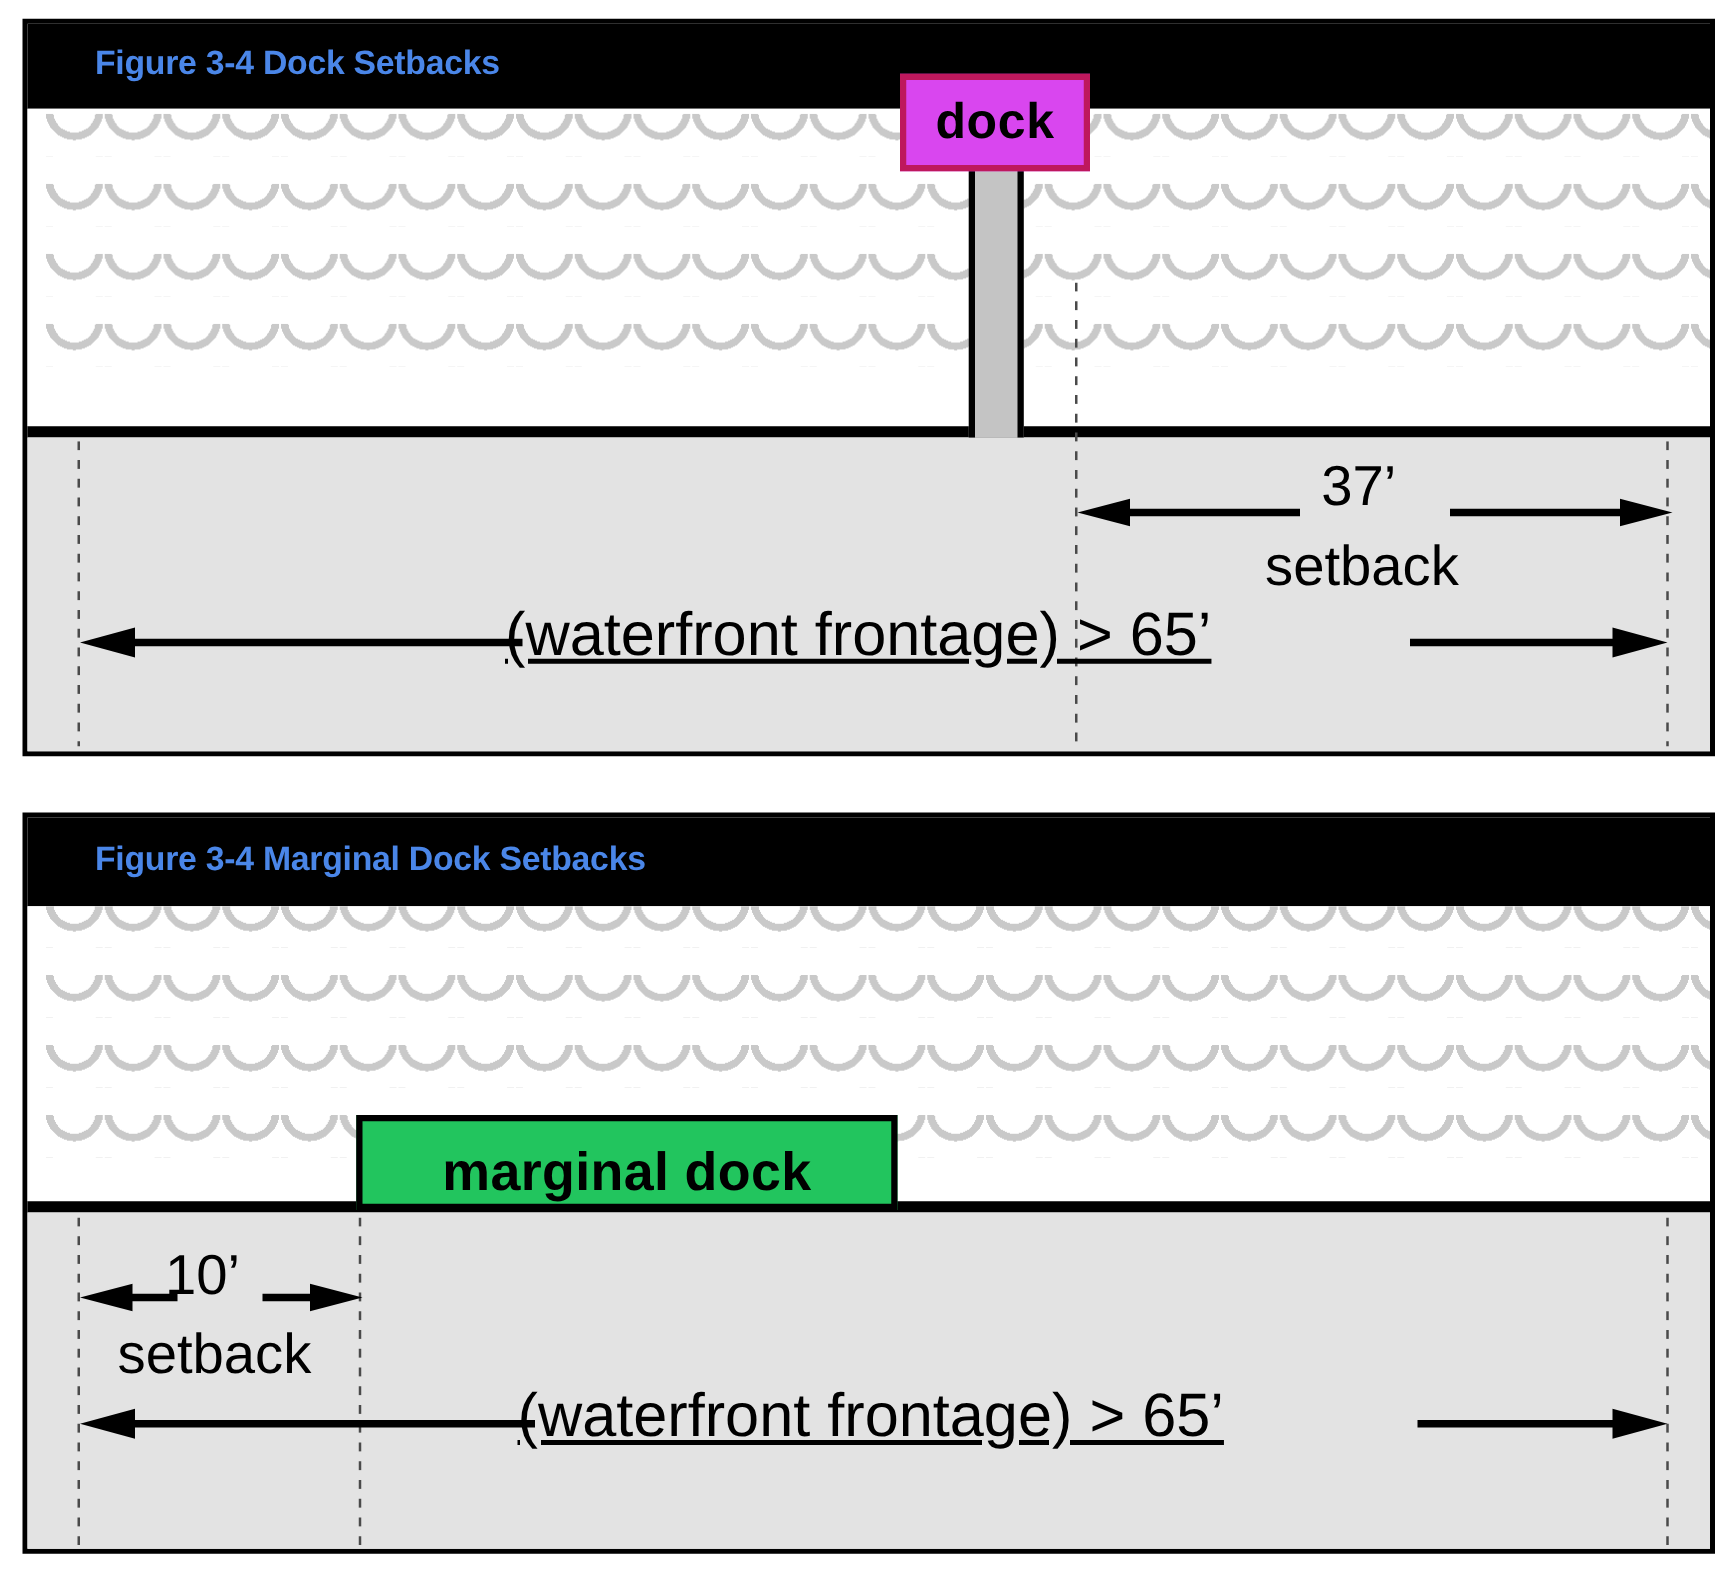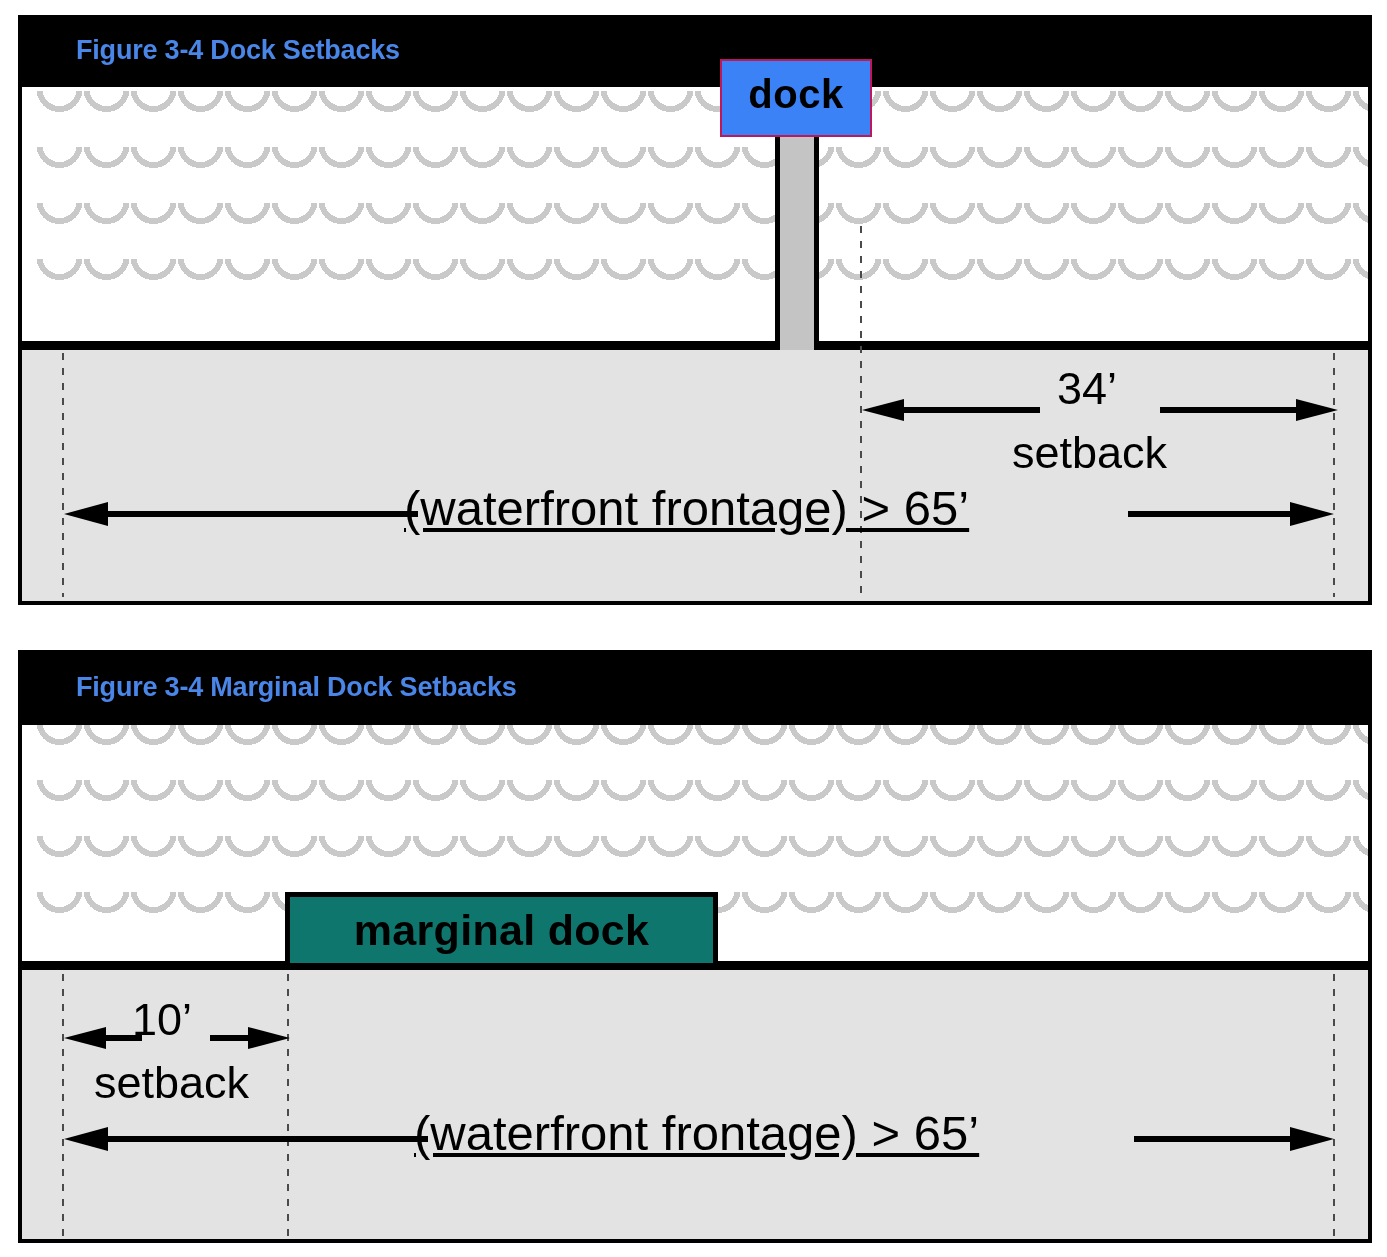--- a/index.html
+++ b/index.html
@@ -102,22 +102,22 @@
     width: 2px;
     background-image: linear-gradient(to bottom,
         #4a4a4a 0 7px, rgba(0,0,0,0) 7px 15px);
     background-size: 2px 15px;
     background-repeat: repeat-y;
   }
 
   
   .dock-head {
     position: absolute;
-    background: #3b82f6;
-    border: 2px solid #be185d;
+    background: #d946ef;
+    border: 5px solid #be185d;
     box-sizing: border-box;
     z-index: 4;
   }
   .dock-stem {
     position: absolute;
     background: #c4c4c4;
     border-left: 5px solid #000000;
     border-right: 5px solid #000000;
     box-sizing: border-box;
     z-index: 3;
@@ -128,26 +128,26 @@
     text-align: center;
     font-weight: bold;
     font-size: 40px;
     color: #000000;
     letter-spacing: 0.5px;
   }
 
   
   .marginal-dock {
     position: absolute;
-    background: #0f766e;
+    background: #22c55e;
     border: 5px solid #000000;
     box-sizing: border-box;
     z-index: 4;
     display: flex;
-    align-items: center;
+    align-items: flex-end;
     justify-content: center;
   }
   .marginal-dock span {
     font-weight: bold;
     font-size: 43px;
     color: #000000;
     letter-spacing: 0.3px;
   }
 
   
@@ -192,21 +192,21 @@
   <div class="dashline" style="left:1311px; top:334px; height:244px;"></div>
 
   <div class="dim" style="left:840px; top:380px; width:476px; height:22px;">
     <svg width="476" height="22" viewBox="0 0 476 22">
       <polygon points="0,11 42,0 42,22" fill="#000000"></polygon>
       <rect x="40" y="8" width="138" height="6" fill="#000000"></rect>
       <rect x="298" y="8" width="136" height="6" fill="#000000"></rect>
       <polygon points="476,11 434,0 434,22" fill="#000000"></polygon>
     </svg>
   </div>
-  <div class="dim-text" style="left:1035px; top:344px;">34’</div>
+  <div class="dim-text" style="left:1035px; top:344px;">37’</div>
   <div class="dim-text" style="left:990px; top:408px;">setback</div>
 
   <div class="dim" style="left:42px; top:483px; width:1270px; height:24px;">
     <svg width="1270" height="24" viewBox="0 0 1270 24">
       <polygon points="0,12 44,0 44,24" fill="#000000"></polygon>
       <rect x="42" y="9" width="312" height="6" fill="#000000"></rect>
       <rect x="1064" y="9" width="164" height="6" fill="#000000"></rect>
       <polygon points="1270,12 1226,0 1226,24" fill="#000000"></polygon>
     </svg>
   </div>

